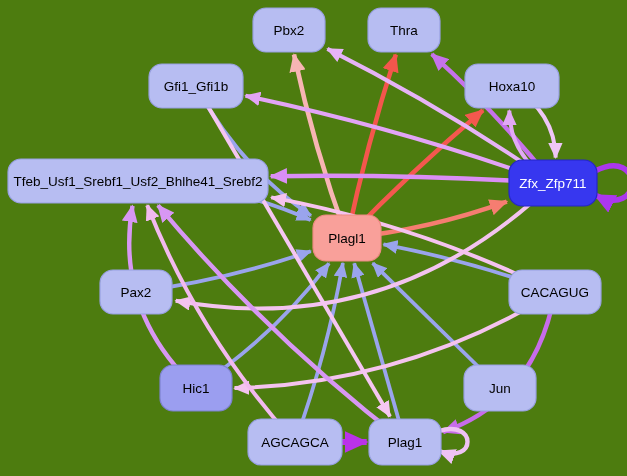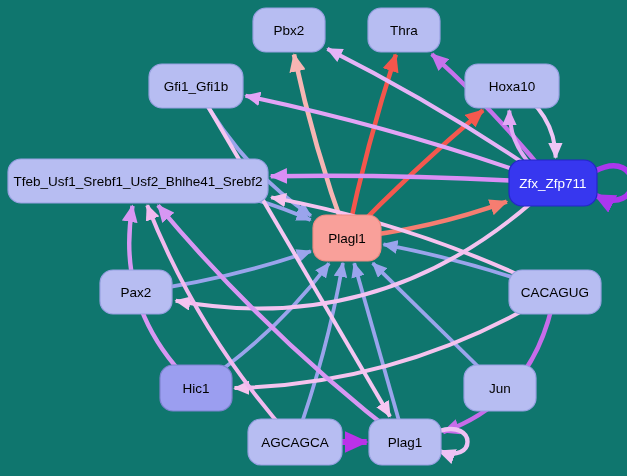--- a/index.html
+++ b/index.html
@@ -1,17 +1,17 @@
 <!DOCTYPE html>
 <html><head>
 <meta charset="utf-8">
 <style>
   html,body{margin:0;padding:0;background:#ffffff;}
   body{font-family:"Liberation Sans", sans-serif;}
-  #stage{position:relative;width:627px;height:476px;background:#0f766e;overflow:hidden;}
+  #stage{position:relative;width:627px;height:476px;background:#4d7c0f;overflow:hidden;}
   svg text{font-family:"Liberation Sans","DejaVu Sans",sans-serif;font-size:13.5px;}
   svg .node-rect{stroke-width:1.2;}
 </style>
 </head>
 <body>
 
 <div id="stage">
   <svg id="net" xmlns="http://www.w3.org/2000/svg" width="627" height="476" viewBox="0 0 627 476">
       <defs>
         <marker id="arrow0" viewBox="0 0 10 9" refX="9.2" refY="4.5" markerWidth="4" markerHeight="3.6" orient="auto" markerUnits="strokeWidth">

